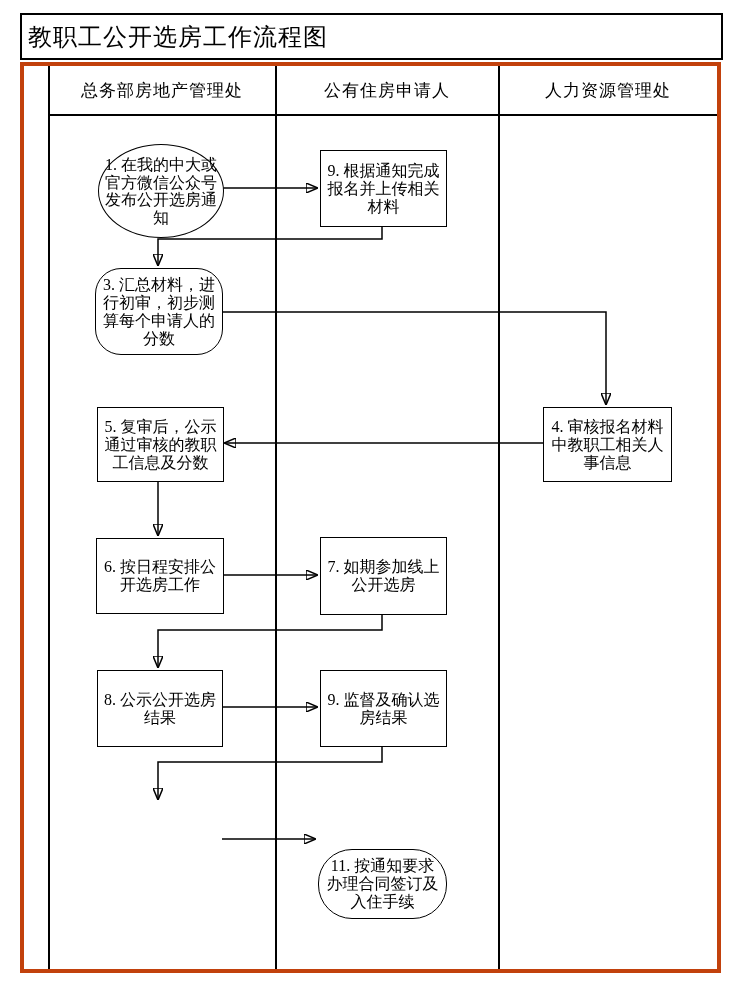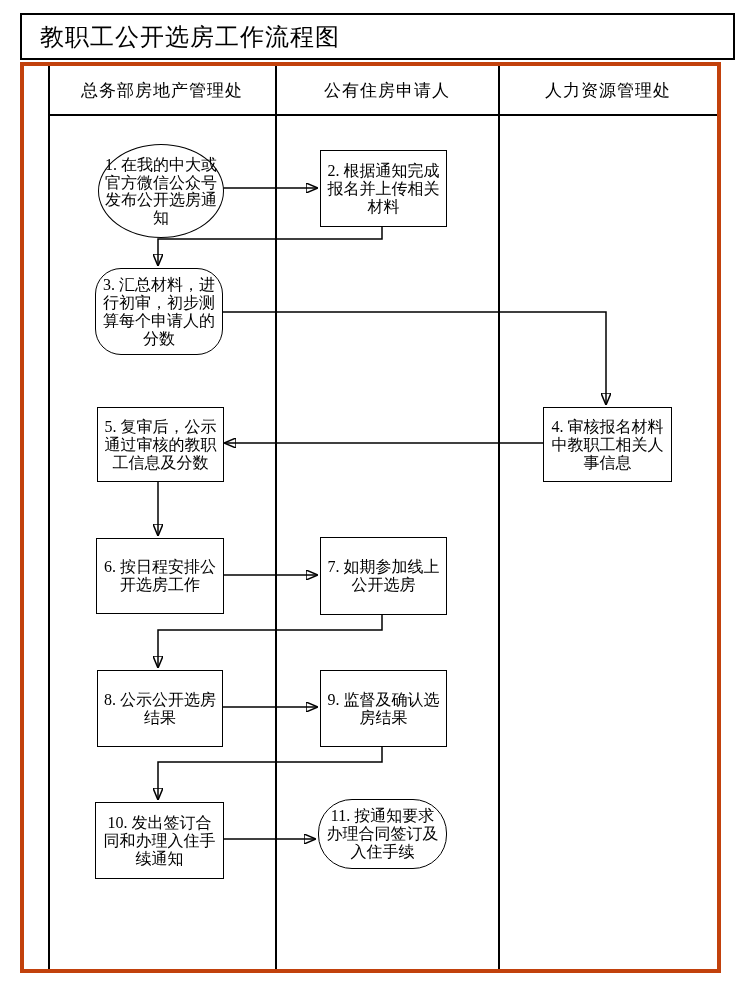--- a/index.html
+++ b/index.html
@@ -13,21 +13,21 @@
     overflow: hidden;
   }
   
   .title-box {
     position: absolute;
     left: 20px; top: 13px;
     width: 693px; height: 43px;
     border: 2px solid #000;
     display: flex;
     align-items: center;
-    padding-left: 18px;
+    padding-left: 6px;
     font-size: 24px;
     letter-spacing: 1px;
   }
   .lane-table {
     position: absolute;
     left: 20px; top: 62px;
     width: 693px; height: 903px;
     border: 4px solid #c2410c;
   }
   .vline { position: absolute; top: 0; bottom: 0; width: 1.5px; background: #000; }
@@ -78,21 +78,21 @@
   .n1  { left:  98px; top: 144px; width: 124px; height: 92px; line-height: 17.5px; }
   .n2  { left: 320px; top: 150px; width: 125px; height: 75px; }
   .n3  { left:  95px; top: 268px; width: 126px; height: 85px; border-radius: 26px; }
   .n4  { left: 543px; top: 407px; width: 127px; height: 73px; }
   .n5  { left:  97px; top: 407px; width: 125px; height: 73px; }
   .n6  { left:  96px; top: 538px; width: 126px; height: 74px; }
   .n7  { left: 320px; top: 537px; width: 125px; height: 76px; }
   .n8  { left:  97px; top: 670px; width: 124px; height: 75px; }
   .n9  { left: 320px; top: 670px; width: 125px; height: 75px; }
   .n10 { left:  95px; top: 802px; width: 127px; height: 75px; }
-  .n11 { left: 318px; top: 799px; width: 127px; height: 68px; }
+  .n11 { left: 318px; top: 849px; width: 127px; height: 68px; }
 </style>
 </head>
 <body>
 
 <div id="page">
 
   <div class="title-box">
     <span>教职工公开选房工作流程图</span>
   </div>
 
@@ -130,21 +130,21 @@
     <path d="M222 839 H315" marker-end="url(#arrow)"></path>
   </svg>
 
   <div class="node terminator n1">
     <span class="node-text">1. 在我的中大或
 官方微信公众号
 发布公开选房通
 知</span>
   </div>
   <div class="node n2">
-    <span class="node-text">2. 根据通知完成
+    <span class="node-text">9. 根据通知完成
 报名并上传相关
 材料</span>
   </div>
   <div class="node n3">
     <span class="node-text">3. 汇总材料，进
 行初审，初步测
 算每个申请人的
 分数</span>
   </div>
   <div class="node n4">
@@ -166,24 +166,19 @@
 公开选房</span>
   </div>
   <div class="node n8">
     <span class="node-text">8. 公示公开选房
 结果</span>
   </div>
   <div class="node n9">
     <span class="node-text">9. 监督及确认选
 房结果</span>
   </div>
-  <div class="node n10">
-    <span class="node-text">10. 发出签订合
-同和办理入住手
-续通知</span>
-  </div>
   <div class="node stadium n11">
     <span class="node-text">11. 按通知要求
 办理合同签订及
 入住手续</span>
   </div>
 
 </div>
 
 </body></html>

